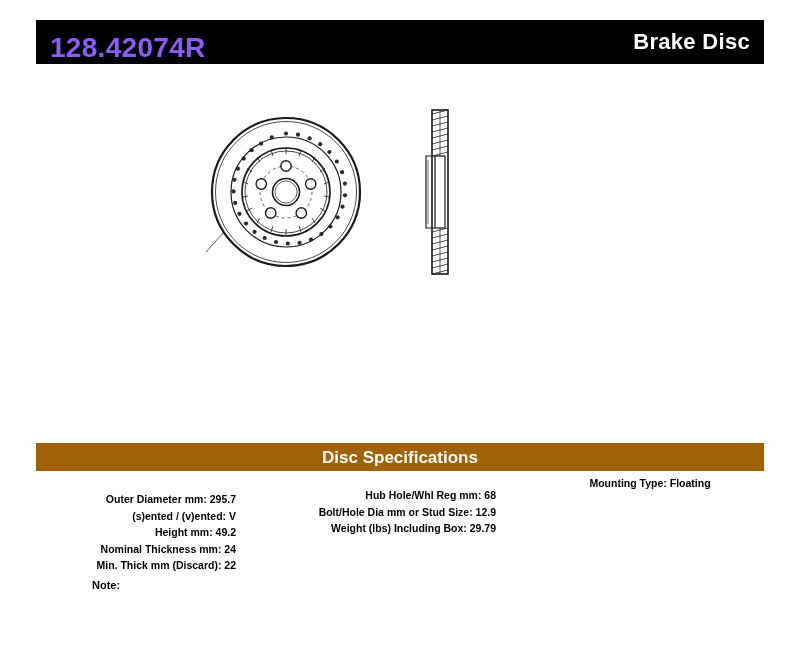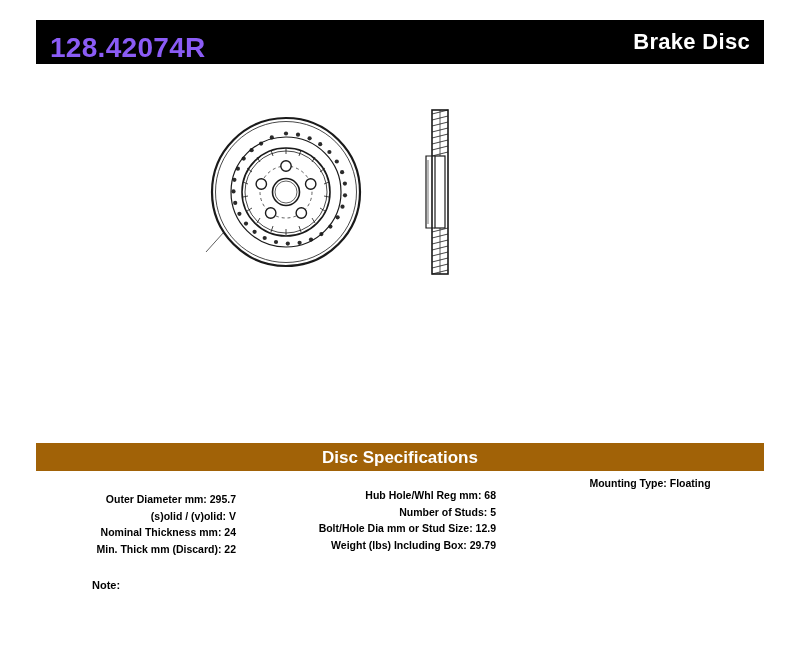--- a/index.html
+++ b/index.html
@@ -250,28 +250,28 @@
   </svg>
 </div>
 
 <div class="spec-bar">
   <div class="spec-bar-title">Disc Specifications</div>
 </div>
 
 <div class="spec-columns">
   <div class="col col-left">
     <div class="spec-line">Outer Diameter mm: 295.7</div>
-    <div class="spec-line">(s)olid / (v)olid: V</div>
+    <div class="spec-line">(s)ented / (v)ented: V</div>
+    <div class="spec-line">Height mm: 49.2</div>
     <div class="spec-line">Nominal Thickness mm: 24</div>
     <div class="spec-line">Min. Thick mm (Discard): 22</div>
   </div>
 
   <div class="col col-mid">
     <div class="spec-line">Hub Hole/Whl Reg mm: 68</div>
-    <div class="spec-line">Number of Studs: 5</div>
     <div class="spec-line">Bolt/Hole Dia mm or Stud Size: 12.9</div>
     <div class="spec-line">Weight (lbs) Including Box: 29.79</div>
   </div>
 
   <div class="col col-right">
     <div class="spec-line">Mounting Type: Floating</div>
   </div>
 </div>
 
 <div class="note">

